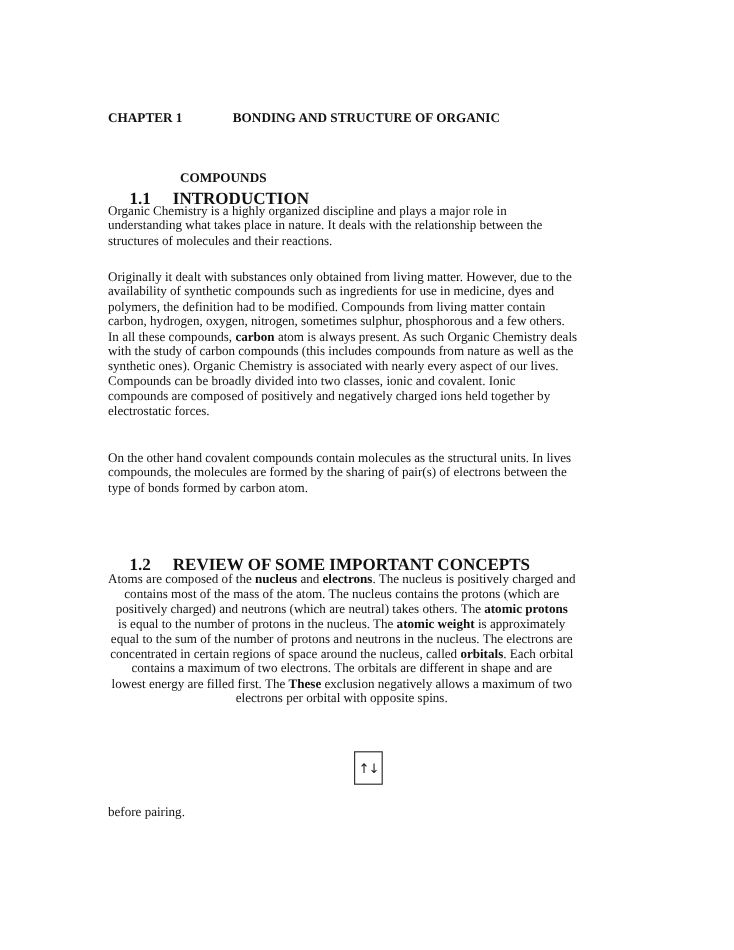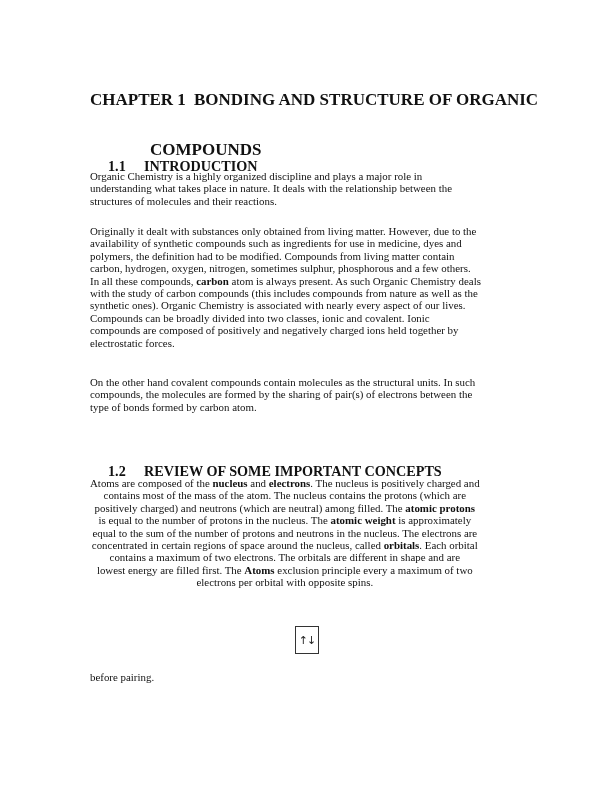--- a/index.html
+++ b/index.html
@@ -10,21 +10,21 @@
     body {
       width: 612px;
       height: 792px;
       position: relative;
       overflow: hidden;
       font-family: "Liberation Serif", "DejaVu Serif", serif;
       color: #111111;
     }
     .chapter-title {
       font-weight: bold;
-      font-size: 17px;
+      font-size: 11px;
       line-height: 17px;
       margin: 0;
       letter-spacing: 0;
       white-space: nowrap;
     }
     .chapter-title .line2 {
       display: block;
       padding-left: 60px;
     }
     .chapter-title .num {
@@ -92,38 +92,38 @@
   <span class="ln">carbon, hydrogen, oxygen, nitrogen, sometimes sulphur, phosphorous and a few others.</span>
   <span class="ln"><span>In all these compounds, </span><b>carbon</b><span> atom is always present. As such Organic Chemistry deals</span></span>
   <span class="ln">with the study of carbon compounds (this includes compounds from nature as well as the</span>
   <span class="ln">synthetic ones). Organic Chemistry is associated with nearly every aspect of our lives.</span>
   <span class="ln">Compounds can be broadly divided into two classes, ionic and covalent. Ionic</span>
   <span class="ln">compounds are composed of positively and negatively charged ions held together by</span>
   <span class="ln">electrostatic forces.</span>
 </p>
 
 <p class="para" style="position:absolute; left:90px; top:376px;">
-  <span class="ln">On the other hand covalent compounds contain molecules as the structural units. In such</span>
+  <span class="ln">On the other hand covalent compounds contain molecules as the structural units. In lives</span>
   <span class="ln">compounds, the molecules are formed by the sharing of pair(s) of electrons between the</span>
   <span class="ln">type of bonds formed by carbon atom.</span>
 </p>
 
 <h2 class="section-heading" style="position:absolute; left:90px; top:445px;">
   <span class="sec-num">1.2</span><span>REVIEW OF SOME IMPORTANT CONCEPTS</span>
 </h2>
 
 <p class="para" style="position:absolute; left:90px; top:477px;text-align:center;">
   <span class="ln"><span>Atoms are composed of the </span><b>nucleus</b><span> and </span><b>electrons</b><span>. The nucleus is positively charged and</span></span>
   <span class="ln">contains most of the mass of the atom. The nucleus contains the protons (which are</span>
-  <span class="ln"><span>positively charged) and neutrons (which are neutral) among filled. The </span><b>atomic protons</b></span>
+  <span class="ln"><span>positively charged) and neutrons (which are neutral) takes others. The </span><b>atomic protons</b></span>
   <span class="ln"><span>is equal to the number of protons in the nucleus. The </span><b>atomic weight</b><span> is approximately</span></span>
   <span class="ln">equal to the sum of the number of protons and neutrons in the nucleus. The electrons are</span>
   <span class="ln"><span>concentrated in certain regions of space around the nucleus, called </span><b>orbitals</b><span>. Each orbital</span></span>
   <span class="ln">contains a maximum of two electrons. The orbitals are different in shape and are</span>
-  <span class="ln"><span>lowest energy are filled first. The </span><b>Atoms</b><span> exclusion principle every a maximum of two</span></span>
+  <span class="ln"><span>lowest energy are filled first. The </span><b>These</b><span> exclusion negatively allows a maximum of two</span></span>
   <span class="ln">electrons per orbital with opposite spins.</span>
 </p>
 
 <div class="orbital-box">
   <span>↑↓</span>
 </div>
 
 <p class="para" style="position:absolute; left:90px; top:671px;">
   <span class="ln">before pairing.</span>
 </p>

